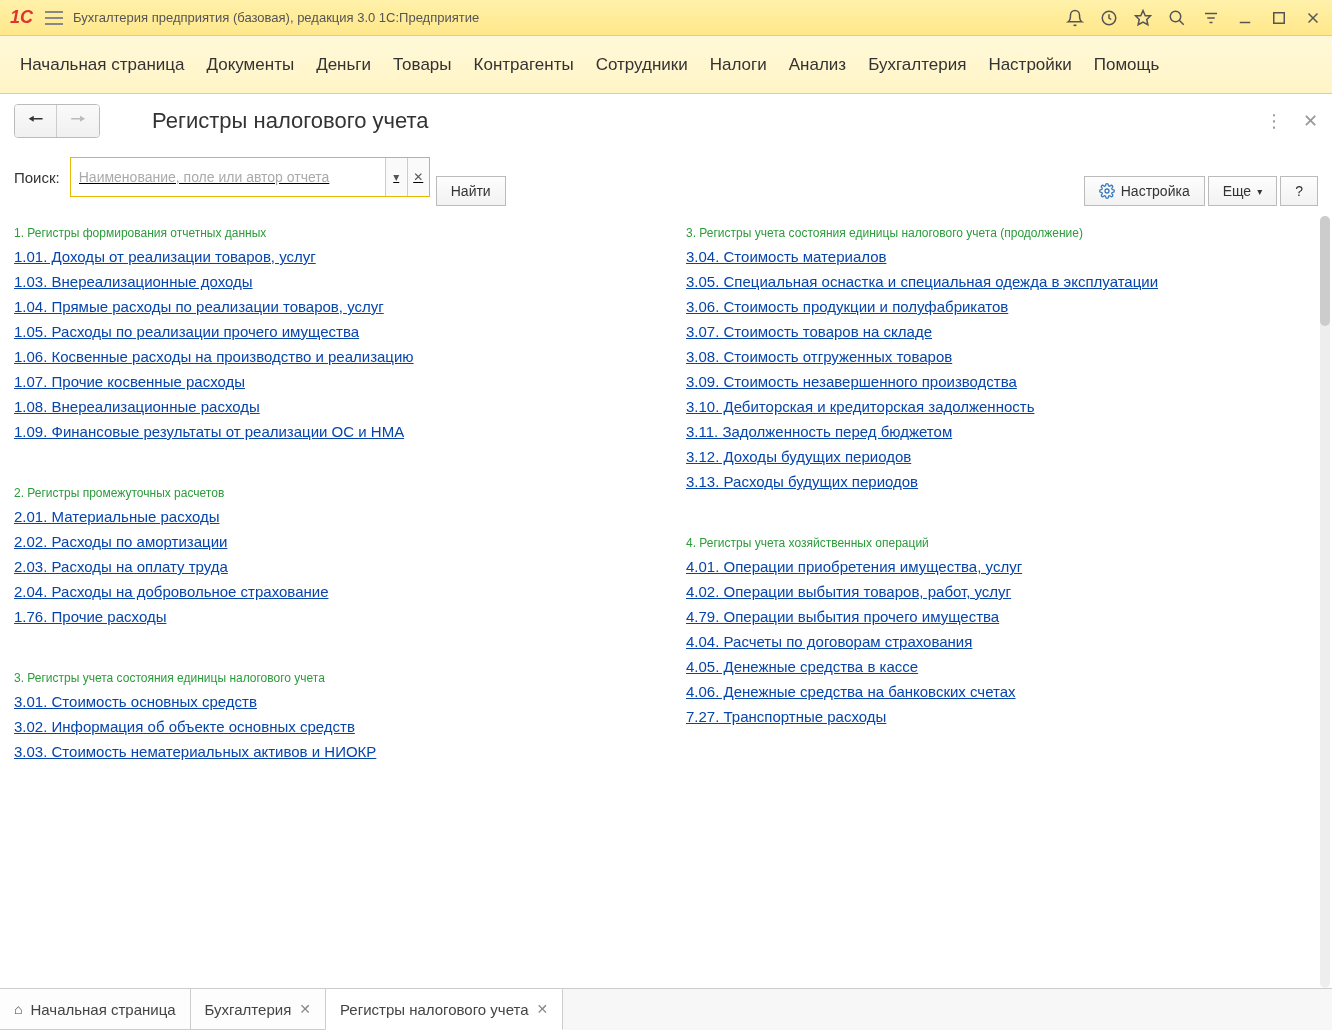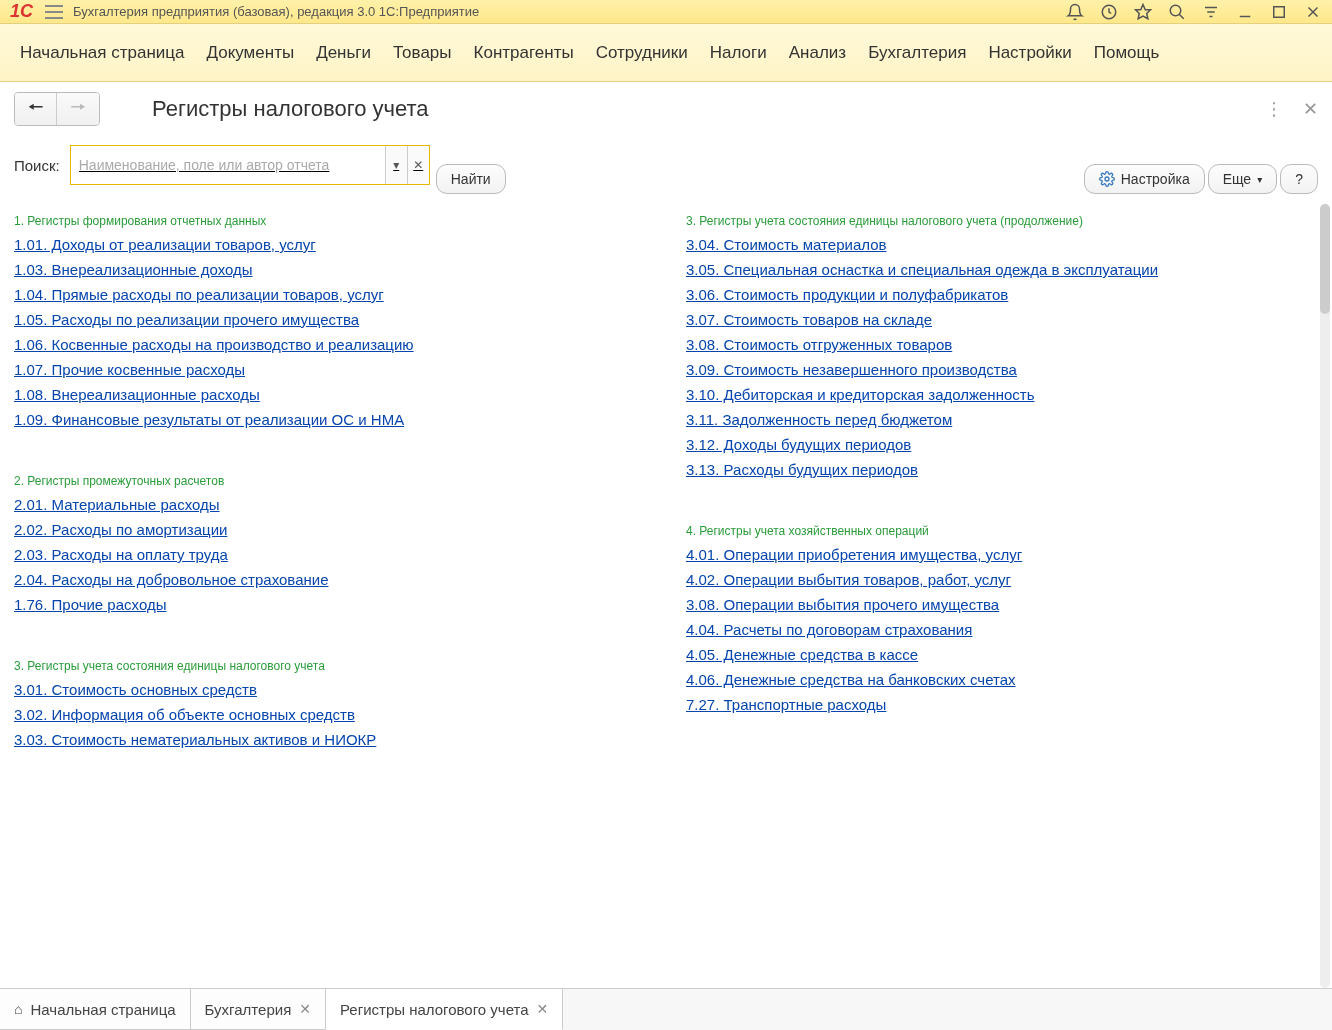--- a/index.html
+++ b/index.html
@@ -7,21 +7,21 @@
       font-family: Arial, sans-serif;
       font-size: 14px;
       background: #fff;
       width: 1332px;
       height: 1030px;
       overflow: hidden;
       display: flex;
       flex-direction: column;
     }
     .titlebar {
-      height: 24px;
+      height: 36px;
       background: linear-gradient(#fff1aa, #ffe88a);
       border-bottom: 1px solid #e0d080;
       display: flex;
       align-items: center;
       padding: 0 10px;
       gap: 10px;
     }
     .logo {
       color: #d33;
       font-weight: bold;
@@ -119,21 +119,21 @@
       display: flex; align-items: center; justify-content: center;
       background: #fafafa;
       font-size: 12px;
       color: #555;
       cursor: pointer;
     }
     .btn {
       height: 30px;
       padding: 0 14px;
       border: 1px solid #bbb;
-      border-radius: 11px;
+      border-radius: 0;
       background: linear-gradient(#fdfdfd, #f2f2f2);
       font-size: 14px;
       color: #333;
       display: inline-flex;
       align-items: center;
       gap: 6px;
       cursor: pointer;
       margin-top: 28px;
     }
     .toolbar-right {
@@ -331,21 +331,21 @@
           <a class="link-item">3.08. Стоимость отгруженных товаров</a>
           <a class="link-item">3.09. Стоимость незавершенного производства</a>
           <a class="link-item">3.10. Дебиторская и кредиторская задолженность</a>
           <a class="link-item">3.11. Задолженность перед бюджетом</a>
           <a class="link-item">3.12. Доходы будущих периодов</a>
           <a class="link-item">3.13. Расходы будущих периодов</a>
           <div style="height: 28px;"></div>
           <div class="section-title">4. Регистры учета хозяйственных операций</div>
           <a class="link-item">4.01. Операции приобретения имущества, услуг</a>
           <a class="link-item">4.02. Операции выбытия товаров, работ, услуг</a>
-          <a class="link-item">3.08. Операции выбытия прочего имущества</a>
+          <a class="link-item">4.79. Операции выбытия прочего имущества</a>
           <a class="link-item">4.04. Расчеты по договорам страхования</a>
           <a class="link-item">4.05. Денежные средства в кассе</a>
           <a class="link-item">4.06. Денежные средства на банковских счетах</a>
           <a class="link-item">7.27. Транспортные расходы</a>
           <div style="height: 28px;"></div>
         </div>
     </div>
     <div class="scrollbar-stub">
       <div class="scroll-thumb"></div>
     </div>

